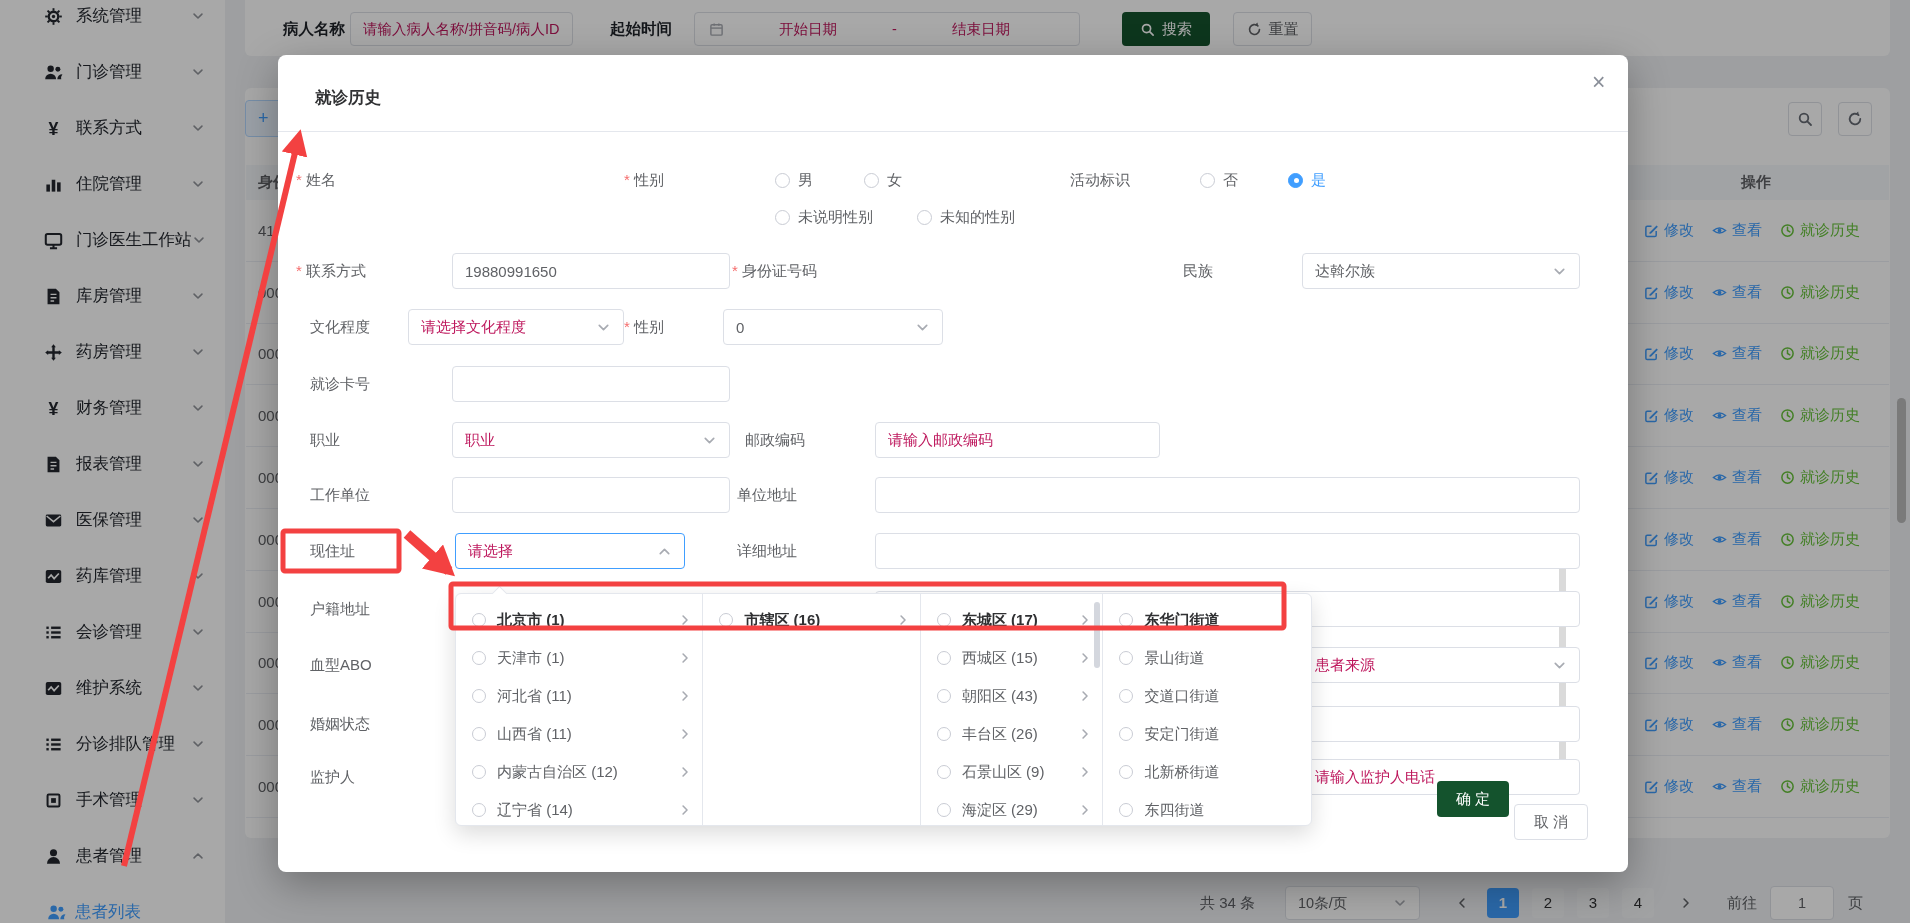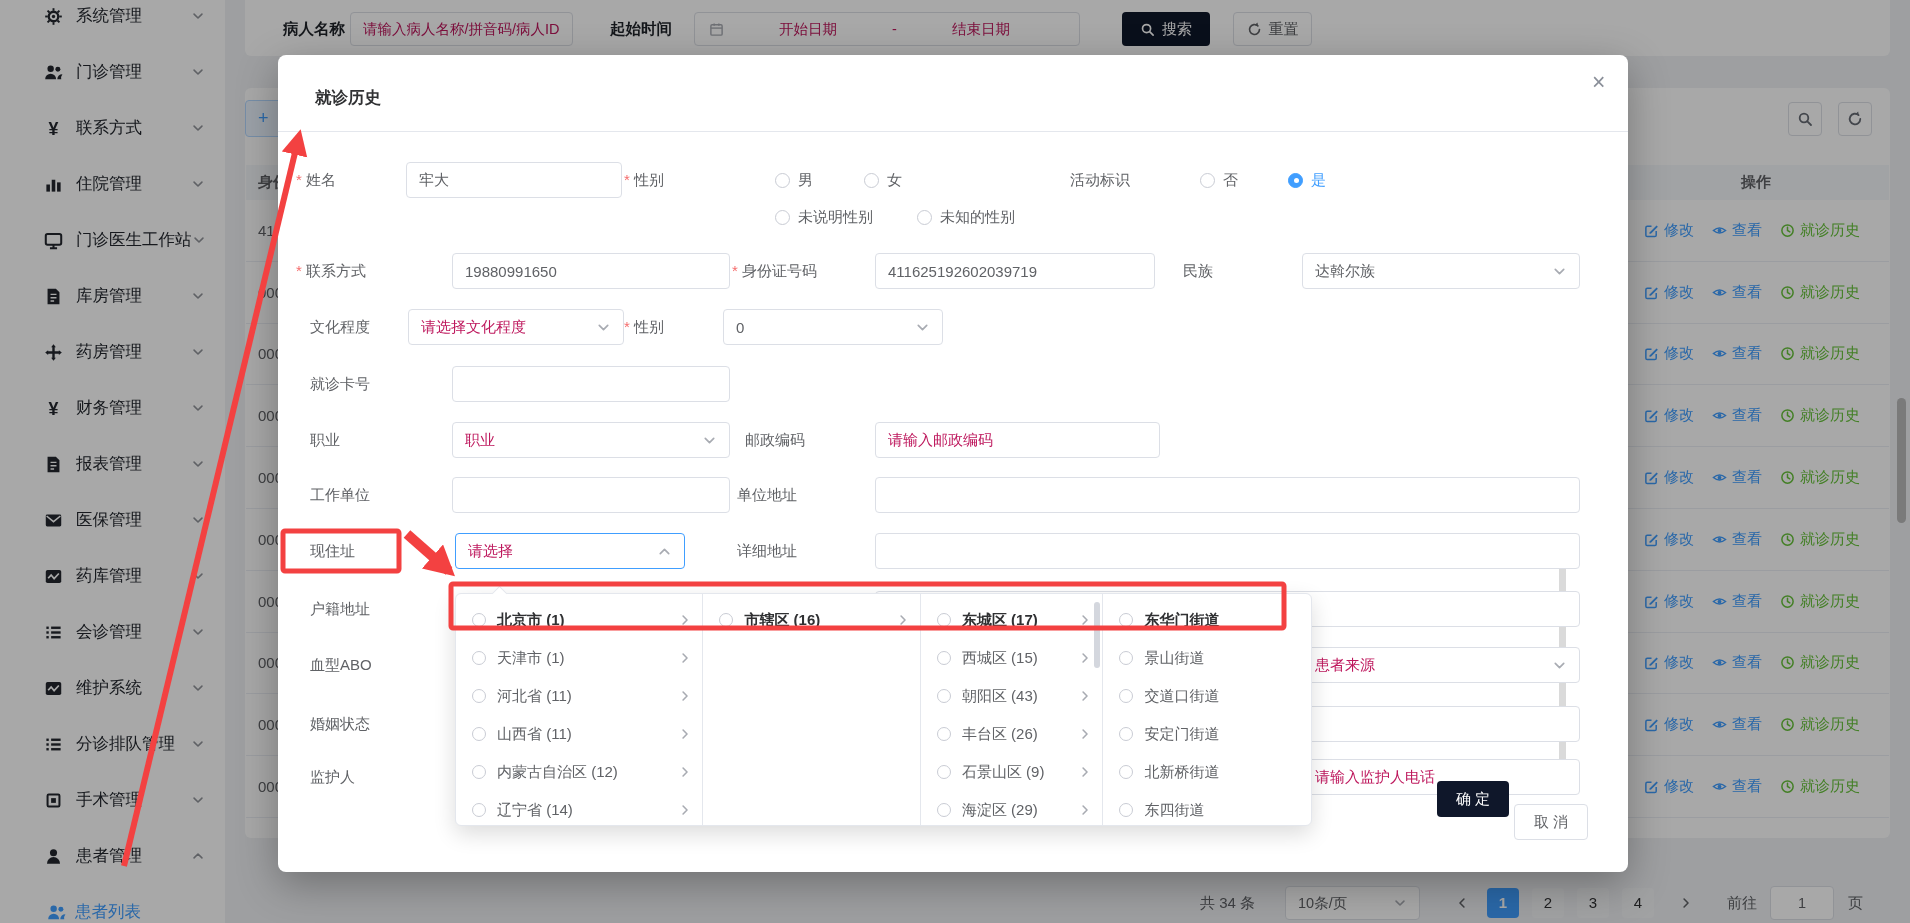--- a/index.html
+++ b/index.html
@@ -14,21 +14,21 @@
 .chev-i{width:14px;height:14px;color:#909399;flex:none}
 .up{transform:rotate(180deg)}
 .sub-item{position:absolute;left:47px;top:901px;display:flex;align-items:center;gap:9px;color:#409eff;font-size:16.5px;cursor:pointer}
 .sub-item .s-ico{color:#409eff;margin:0}
 
 .card{position:absolute;background:#fff;border-radius:6px}
 .flabel-top{position:absolute;font-size:15.5px;font-weight:700;color:#1f2329;line-height:34px;white-space:nowrap}
 .inp{position:absolute;height:34px;background:#fff;border:1px solid #dcdfe6;border-radius:4px;display:flex;align-items:center;padding:0 12px;font-size:14.5px;color:#606266}
 .ph{color:#be185d;white-space:nowrap}
 .btn{position:absolute;display:flex;align-items:center;justify-content:center;gap:7px;border-radius:4px;font-size:15px;cursor:pointer;white-space:nowrap}
-.btn-pri{background:#0f172a;color:#fff}
+.btn-pri{background:#14532d;color:#fff}
 .btn-plain{background:#fff;border:1px solid #dcdfe6;color:#606266}
 .b-ico{width:15px;height:15px}
 .icon-btn{position:absolute;width:34px;height:34px;background:#fff;border:1px solid #dcdfe6;border-radius:4px;display:flex;align-items:center;justify-content:center;color:#666b74;cursor:pointer}
 .icon-btn svg{width:16px;height:16px}
 
 .thead{position:absolute;left:246px;top:165px;width:1643px;height:35px;background:#f5f7fa;display:flex;align-items:center;font-size:15px;color:#606266;font-weight:700}
 .h-id{margin-left:12px;white-space:nowrap}
 .h-op{position:absolute;left:1460px;width:100px;text-align:center}
 .tbody{position:absolute;left:246px;top:200px;width:1643px}
 .t-row{height:61.8px;display:flex;align-items:center;border-bottom:1px solid #ebeef5;position:relative;background:#fff}
@@ -652,23 +652,20 @@
 
   <div class="overlay"></div>
 
   <div class="modal">
     <span class="m-title">就诊历史</span>
     <span class="m-close">×</span>
     <div class="m-div"></div>
     <div class="m-scroll"></div>
 
     <span class="flabel req" style="left:18px;top:107px">姓名</span>
-    <div class="fld" style="left:128px;top:107px;width:216px">
-      <span>牢大</span>
-    </div>
     <span class="flabel req" style="left:346px;top:107px">性别</span>
     <div class="rgroup" style="left:497px;top:107px">
       <span class="radio"></span>
       <span class="rlab">男</span>
     </div>
     <div class="rgroup" style="left:586px;top:107px">
       <span class="radio"></span>
       <span class="rlab">女</span>
     </div>
     <span class="flabel" style="left:792px;top:107px">活动标识</span>
@@ -688,23 +685,20 @@
     <div class="rgroup" style="left:639px;top:144px">
       <span class="radio"></span>
       <span class="rlab">未知的性别</span>
     </div>
 
     <span class="flabel req" style="left:18px;top:198px">联系方式</span>
     <div class="fld" style="left:174px;top:198px;width:278px">
       <span>19880991650</span>
     </div>
     <span class="flabel req" style="left:454px;top:198px">身份证号码</span>
-    <div class="fld" style="left:597px;top:198px;width:280px">
-      <span>411625192602039719</span>
-    </div>
     <span class="flabel" style="left:905px;top:198px">民族</span>
     <div class="fld" style="left:1024px;top:198px;width:278px">
       <span>达斡尔族</span>
       <svg class="chev-i" viewBox="0 0 16 16">
           <use href="#i-chev"></use>
         </svg>
     </div>
 
     <span class="flabel" style="left:32px;top:254px">文化程度</span>
     <div class="fld" style="left:130px;top:254px;width:216px">

